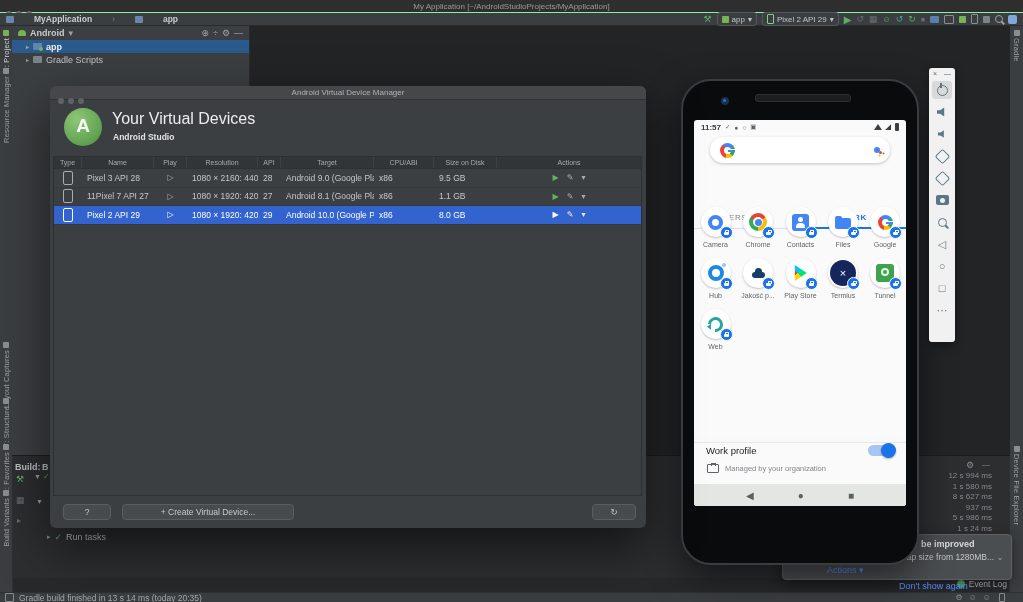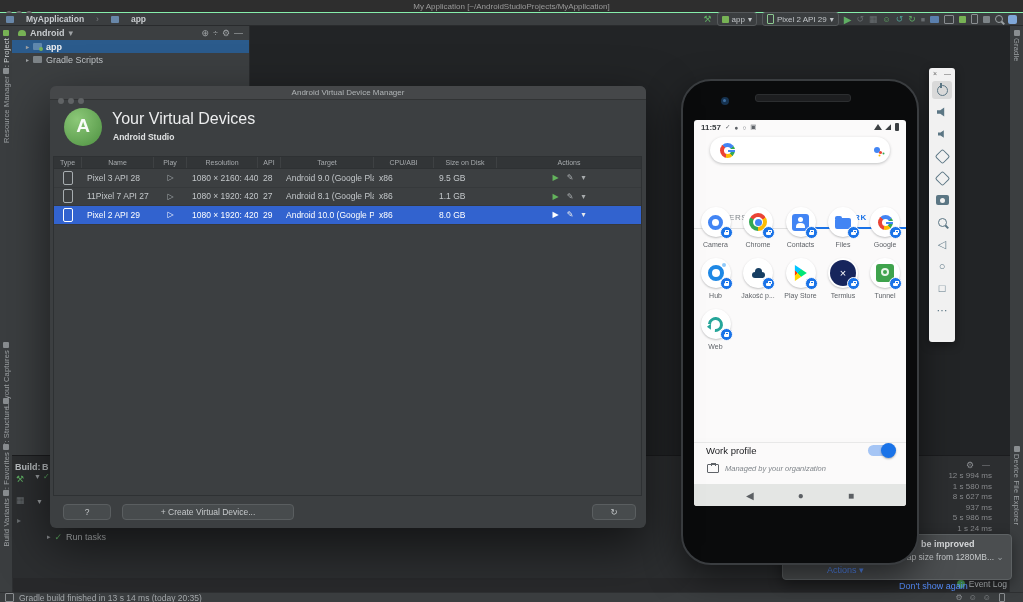--- a/index.html
+++ b/index.html
@@ -6,21 +6,21 @@
   #screen{position:relative;width:1023px;height:602px;background:#28292b;overflow:hidden;
           font-family:"Liberation Sans",sans-serif;-webkit-font-smoothing:antialiased;}
   .abs{position:absolute;}
   
   .titlebar{left:0;top:0;width:1023px;height:12px;background:#2e2e2e;border-bottom:3px solid #86efac;}
   .tl-dot{width:6px;height:6px;border-radius:50%;background:#6b6b6b;display:inline-block;margin-right:4px;}
   .win-title{left:0;right:0;top:2px;text-align:center;font-size:8px;color:#9a9a9a;}
   
   .ide-toolbar{left:0;top:13px;width:1023px;height:13px;background:#3b3e40;border-bottom:1px solid #292b2d;
                display:flex;align-items:center;justify-content:space-between;padding:0 6px;box-sizing:border-box;}
-  .crumbs{display:flex;align-items:center;gap:12px;font-size:8.5px;color:#c8cccf;font-weight:bold;}
+  .crumbs{display:flex;align-items:center;gap:20px;font-size:8.5px;color:#c8cccf;font-weight:bold;}
   .crumb-ic{width:8px;height:7px;background:#6887a9;border-radius:1px;display:inline-block;}
   .crumb-sep{color:#7d8184;font-weight:normal;}
   .tool-icons{display:flex;align-items:center;gap:5px;font-size:9px;color:#6f7477;}
   .chip{display:flex;align-items:center;gap:3px;border:1px solid #55595b;border-radius:3px;height:12px;
         padding:0 4px;font-size:8px;color:#c0c4c7;}
   .g-sq{width:7px;height:7px;border-radius:1px;display:inline-block;}
   .ic-green{color:#5fae63;} .ic-dim{color:#686d70;} .ic-teal{color:#4f9e94;}
   .css-search{width:6px;height:6px;border:1.4px solid #9aa0a3;border-radius:50%;position:relative;display:inline-block;}
   .css-search::after{content:"";position:absolute;width:4px;height:1.5px;background:#9aa0a3;left:5px;top:6px;transform:rotate(45deg);}
   .avatar-sq{width:9px;height:9px;background:#7fa7d8;border-radius:2px;}
@@ -523,21 +523,21 @@
             <span class="wbadge"></span>
           </div>
         <div class="applabel">Web</div>
       </div>
 
       <div class="abs divline"></div>
       <div class="abs wp-row">
         <span class="wp-label">Work profile</span>
         <span class="wp-toggle"></span>
       </div>
-      <div class="abs" style="left:13px;top:344px;display:flex;align-items:center;gap:6px;font-style:italic;">
+      <div class="abs" style="left:13px;top:344px;display:flex;align-items:center;gap:6px;">
         <span class="bcase"></span>
         <span class="managed">Managed by your organization</span>
       </div>
 
       <div class="abs pnav">
         <span>◀</span>
         <span>●</span>
         <span>■</span>
       </div>
     </div>

